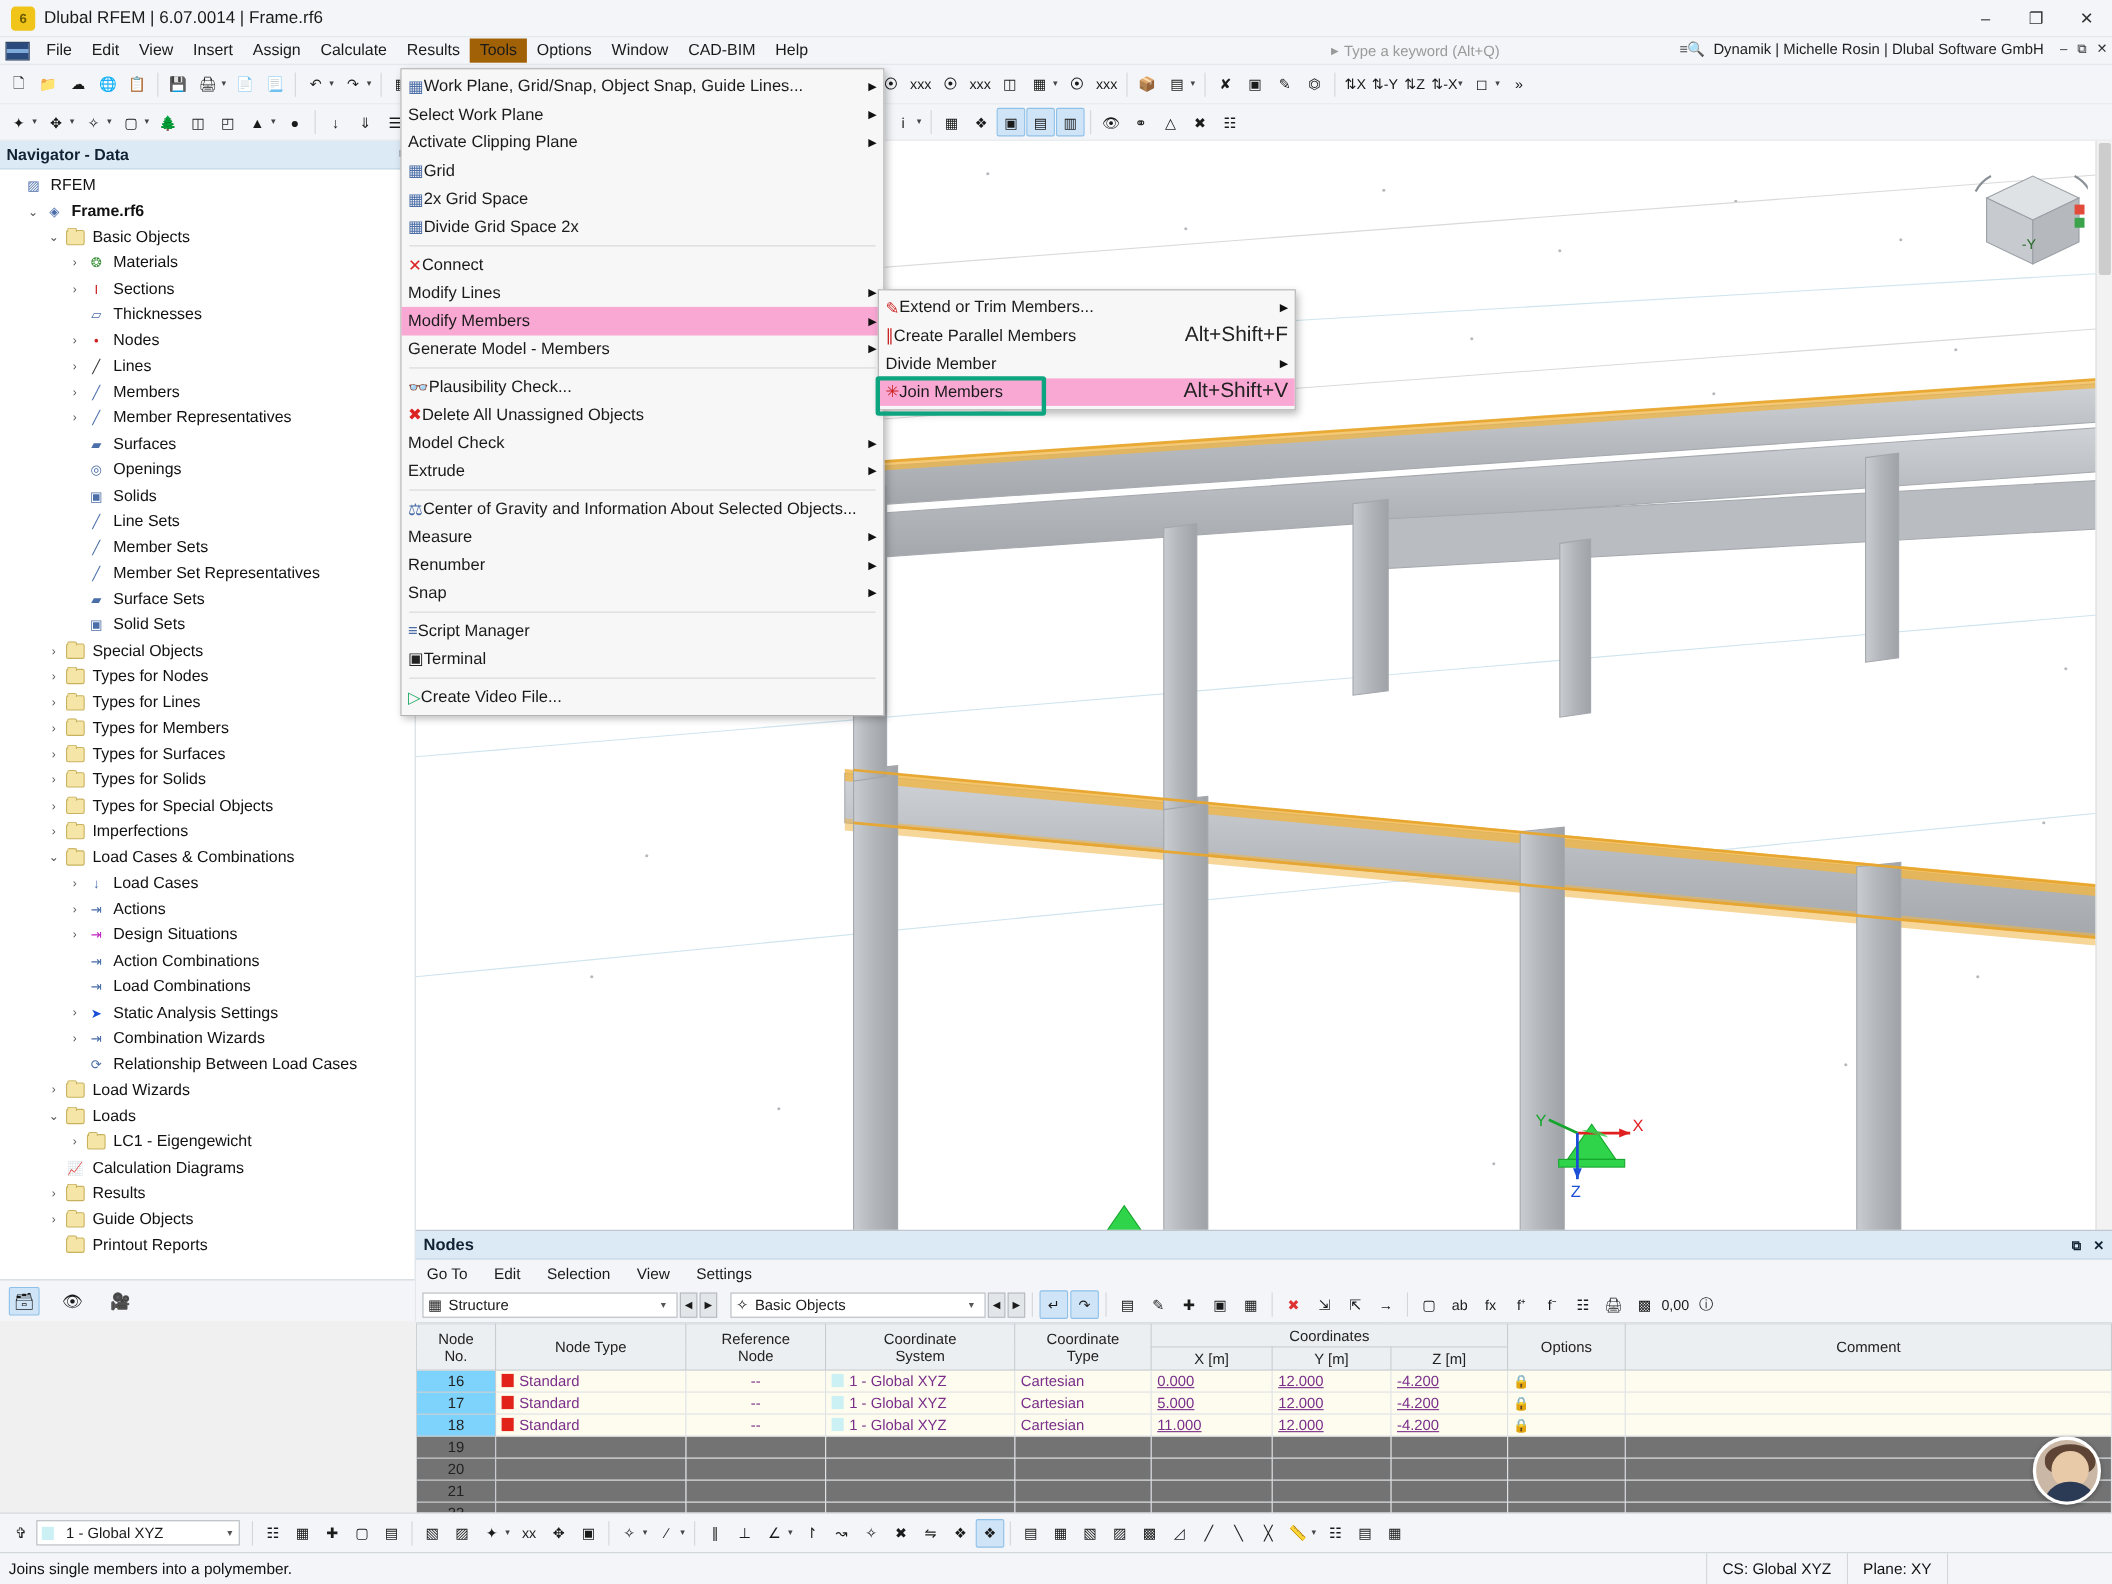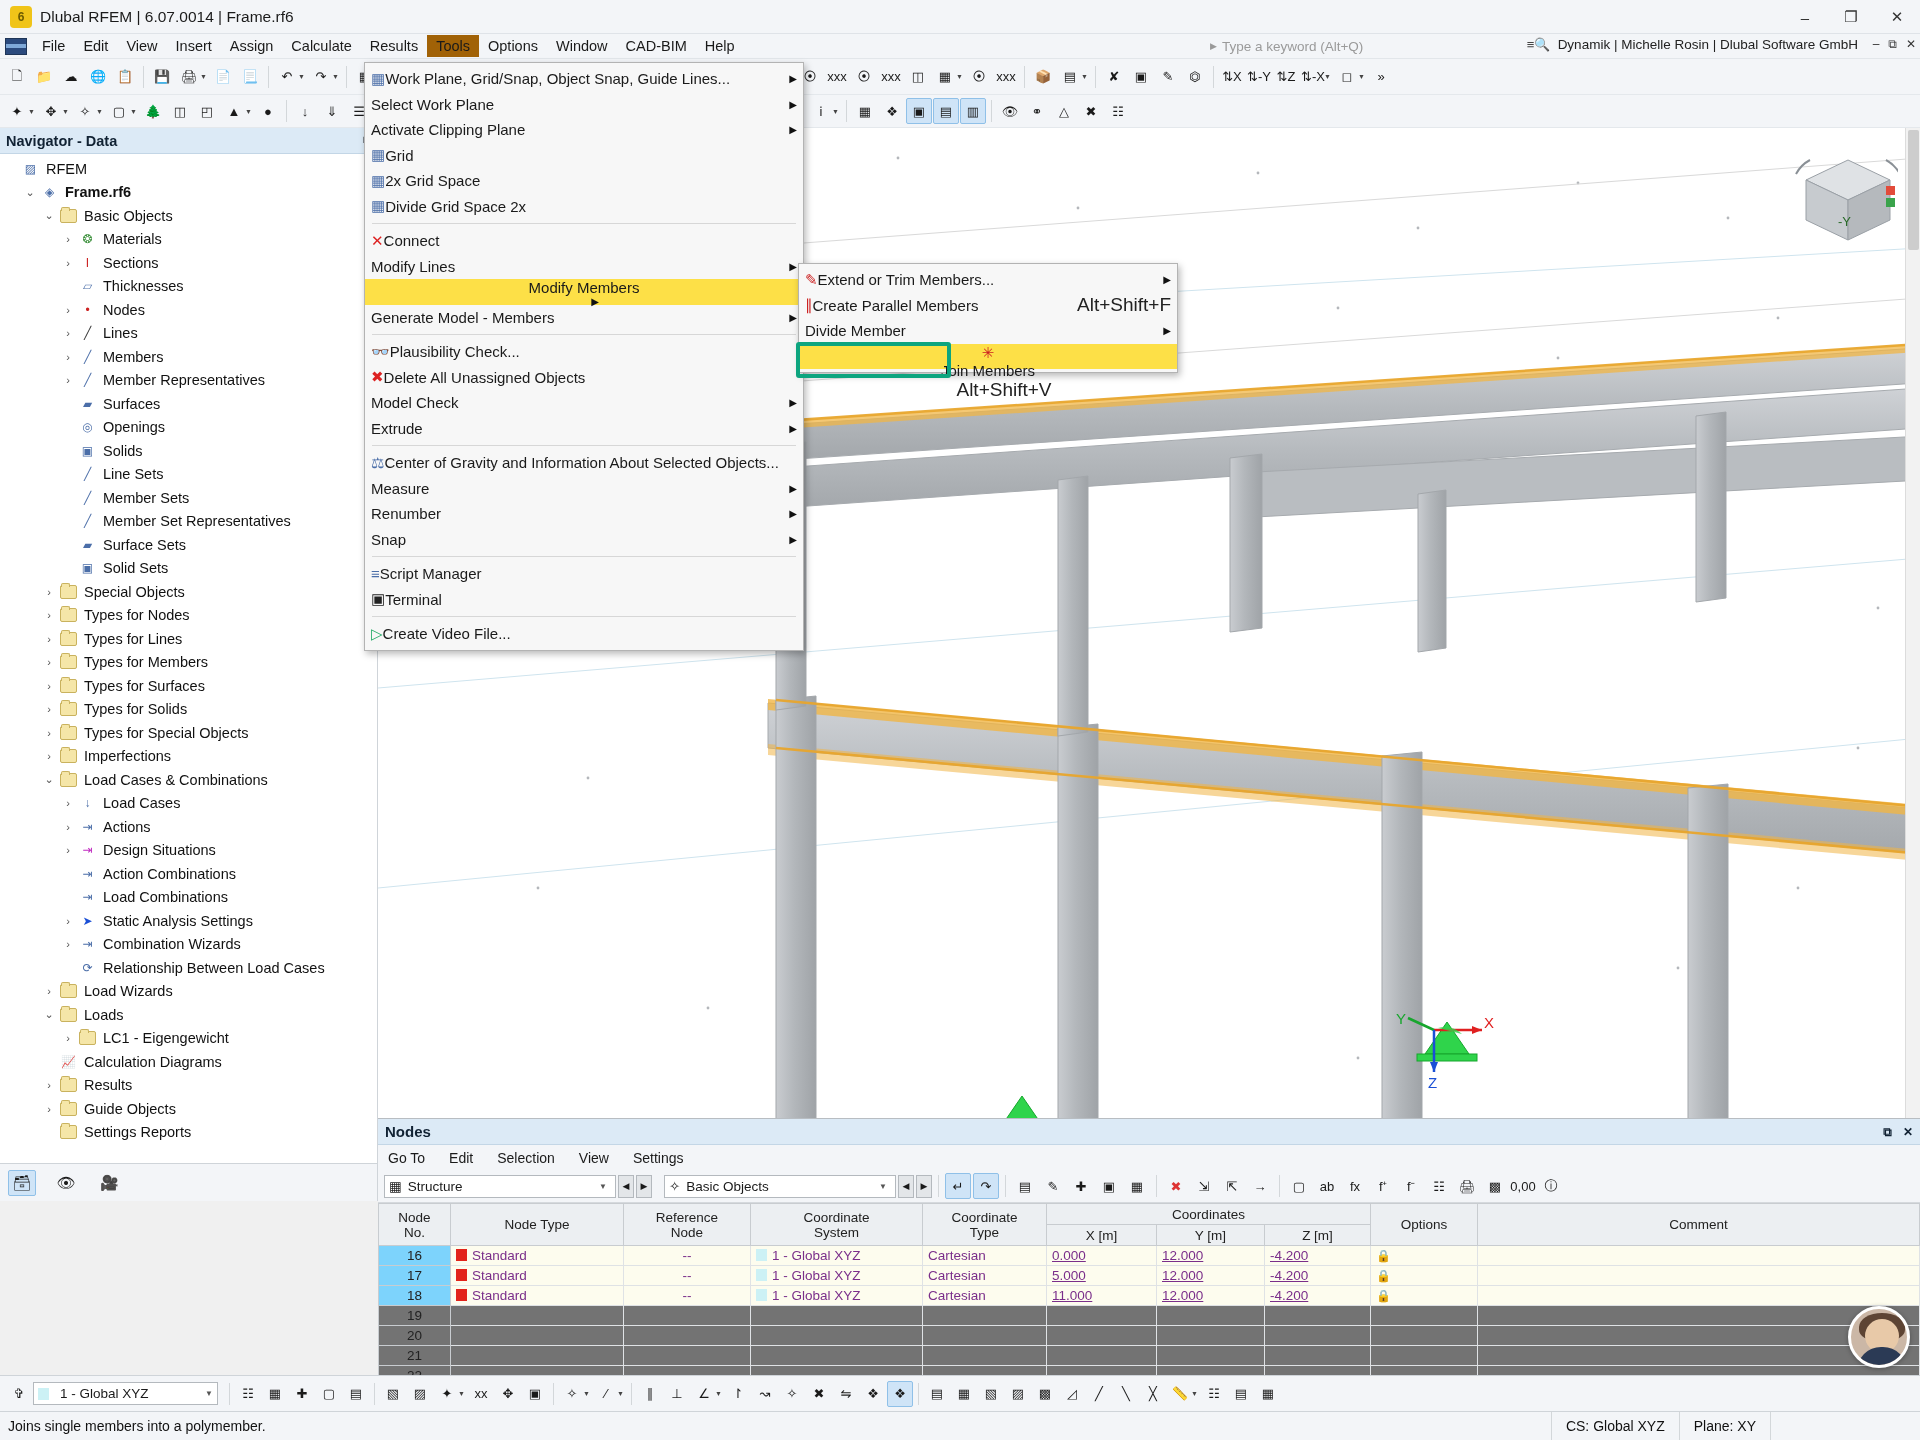--- a/index.html
+++ b/index.html
@@ -194,21 +194,21 @@
   .statusbar .seg { border-left:1px solid #d3d7da; height:29px; display:flex;align-items:center;padding:0 14px; }
 
   
   .menu-pop {
     position:absolute; background:#f7f7f7; border:1px solid #b3b3b3;
     box-shadow:2px 3px 7px rgba(0,0,0,.28); z-index:60; font-size:15px; padding:3px 0;
   }
   .menu-pop .row {
     display:flex; align-items:center; height:25.5px; padding:0 6px; white-space:nowrap;
   }
-  .menu-pop .row.hl { background:#fde047;flex-direction:column; }
+  .menu-pop .row.hl { background:#f9a8d4; }
   .menu-pop .row .tx { flex:1; }
   .menu-pop .row .sc { color:#222; margin-left:32px; font-size:19px; }
   .menu-pop .row .ar { margin-left:22px; font-size:10px; color:#111; }
   .menu-pop .divider { height:1px; background:#d7d7d7; margin:4px 7px; }
 
   .hl-box { position:absolute; border:4px solid #0da57f; border-radius:3px; z-index:70; pointer-events:none; }
 
   .avatar {
     position:absolute; right:10px; bottom:72px; width:62px;height:62px;border-radius:50%;
     background:#cbb7a6; border:3px solid #fff; box-shadow:0 1px 5px rgba(0,0,0,.3); z-index:50;
@@ -627,21 +627,21 @@
           <span class="ico">
             <span class="fold"></span>
           </span>
           <span class="lbl">Guide Objects</span>
         </div>
         <div class="tn" style="padding-left: 40px;">
           <span class="exp none">·</span>
           <span class="ico">
             <span class="fold"></span>
           </span>
-          <span class="lbl">Settings Reports</span>
+          <span class="lbl">Printout Reports</span>
         </div>
       </div>
     <div class="nav-bottom">
       <div class="nb sel">🗃</div>
       <div class="nb">👁</div>
       <div class="nb">🎥</div>
     </div>
   </div>
 
   <div class="vp">

